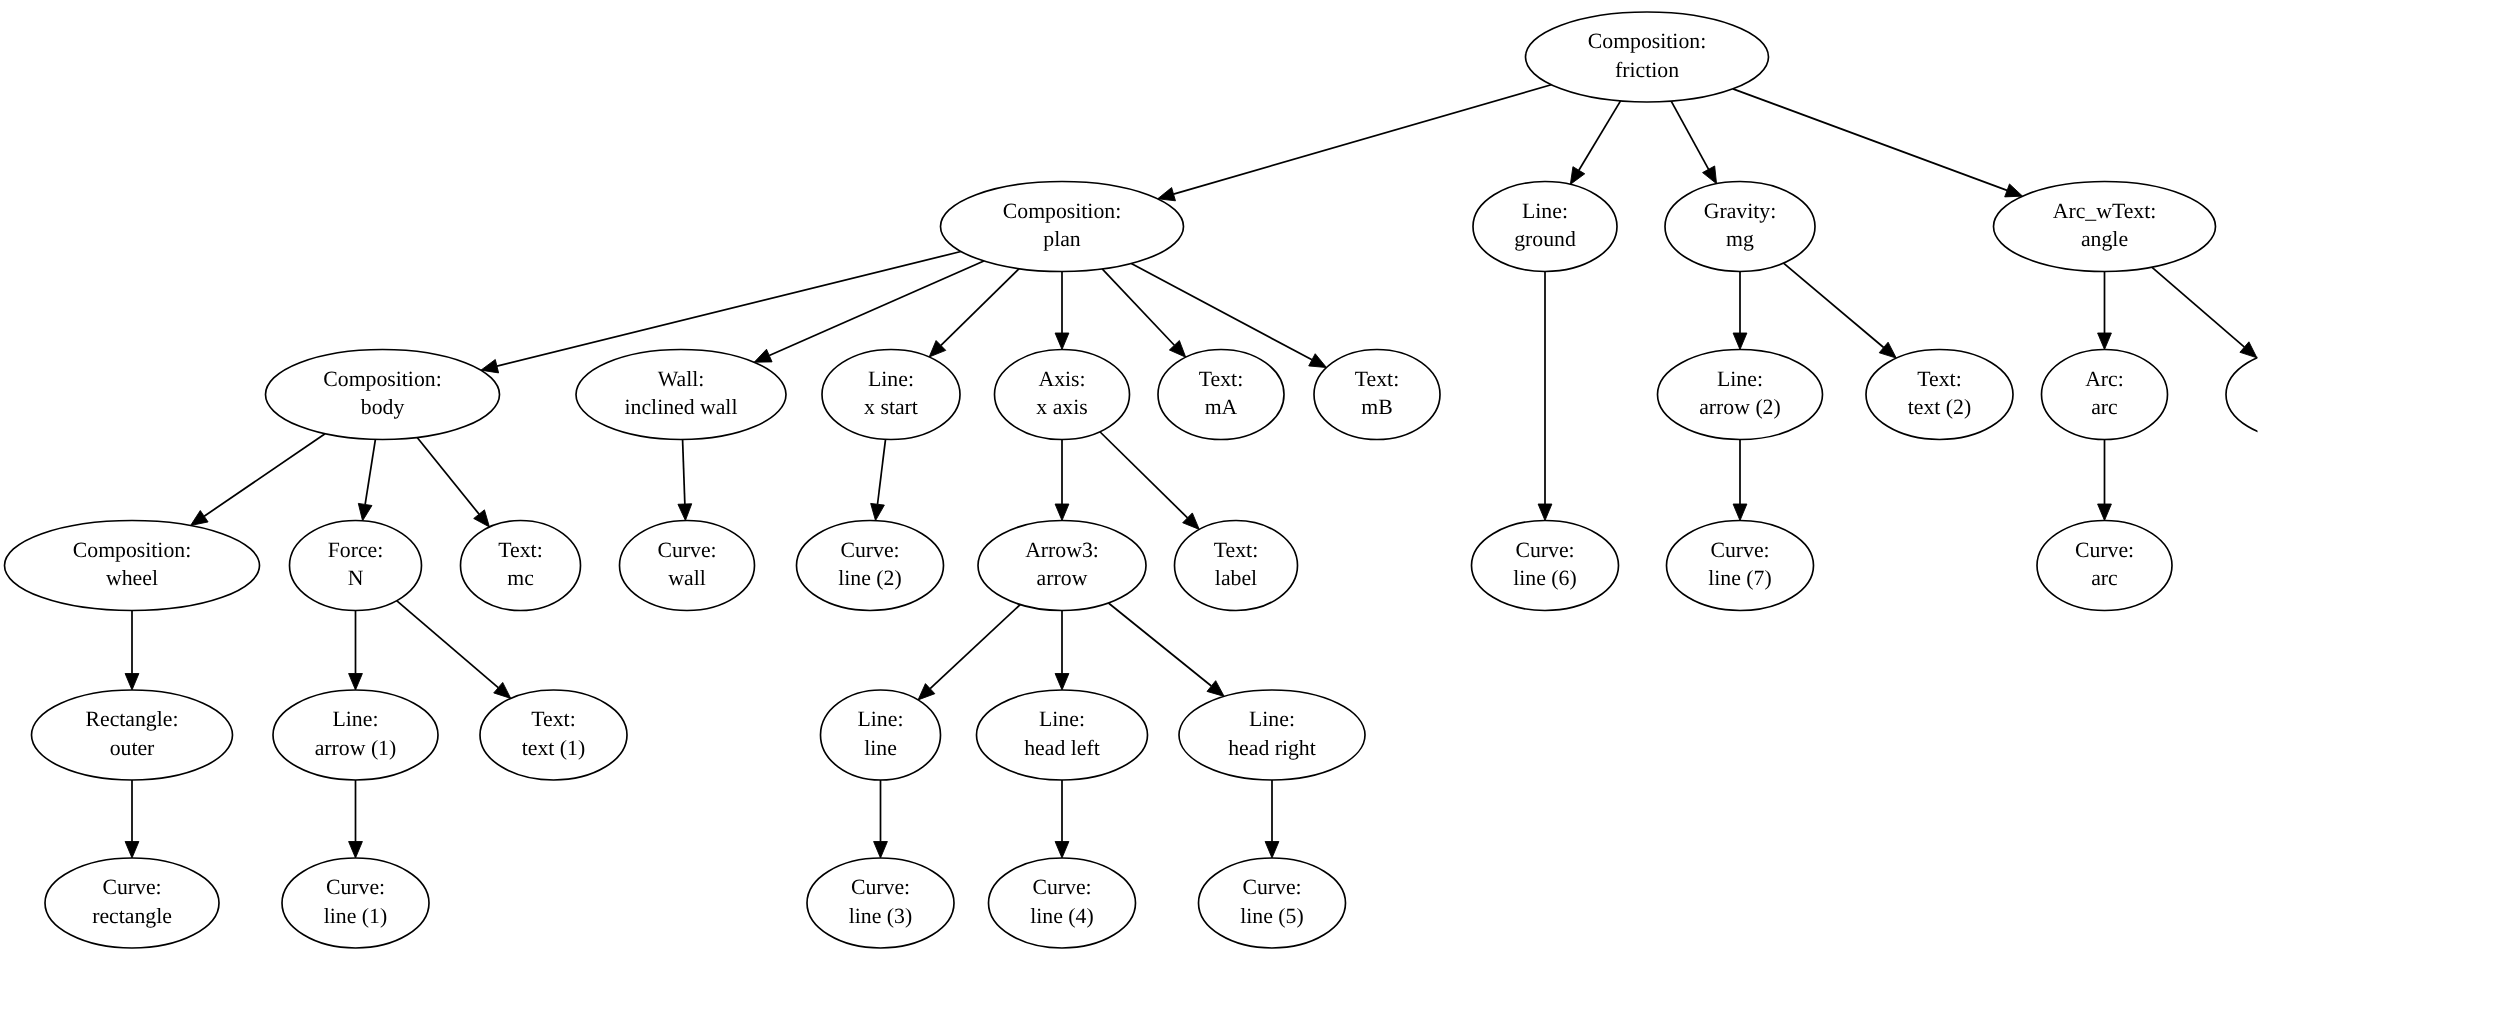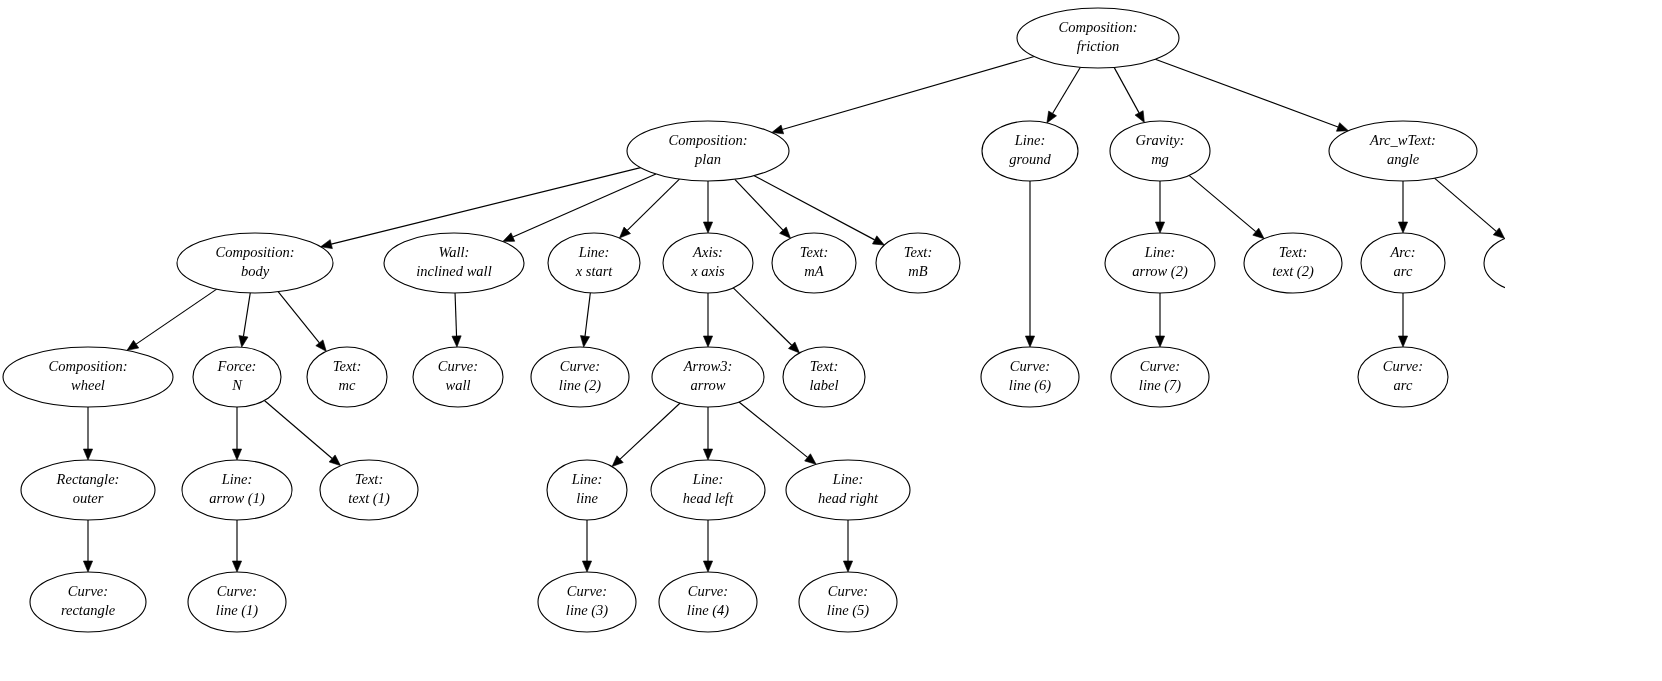--- a/index.html
+++ b/index.html
@@ -7,21 +7,20 @@
     padding: 0;
     background: #ffffff;
   }
   #graph-root {
     position: relative;
     width: 1505px;
     height: 681px;
     background: #ffffff;
     overflow: hidden;
     font-family: "Liberation Serif", "DejaVu Serif", serif;
-    font-style: italic;
   }
   svg#graph-canvas {
     display: block;
     width: 1662px;
     height: 681px;
   }
   .node-ellipse {
     fill: #ffffff;
     stroke: #000000;
     stroke-width: 1.1;

